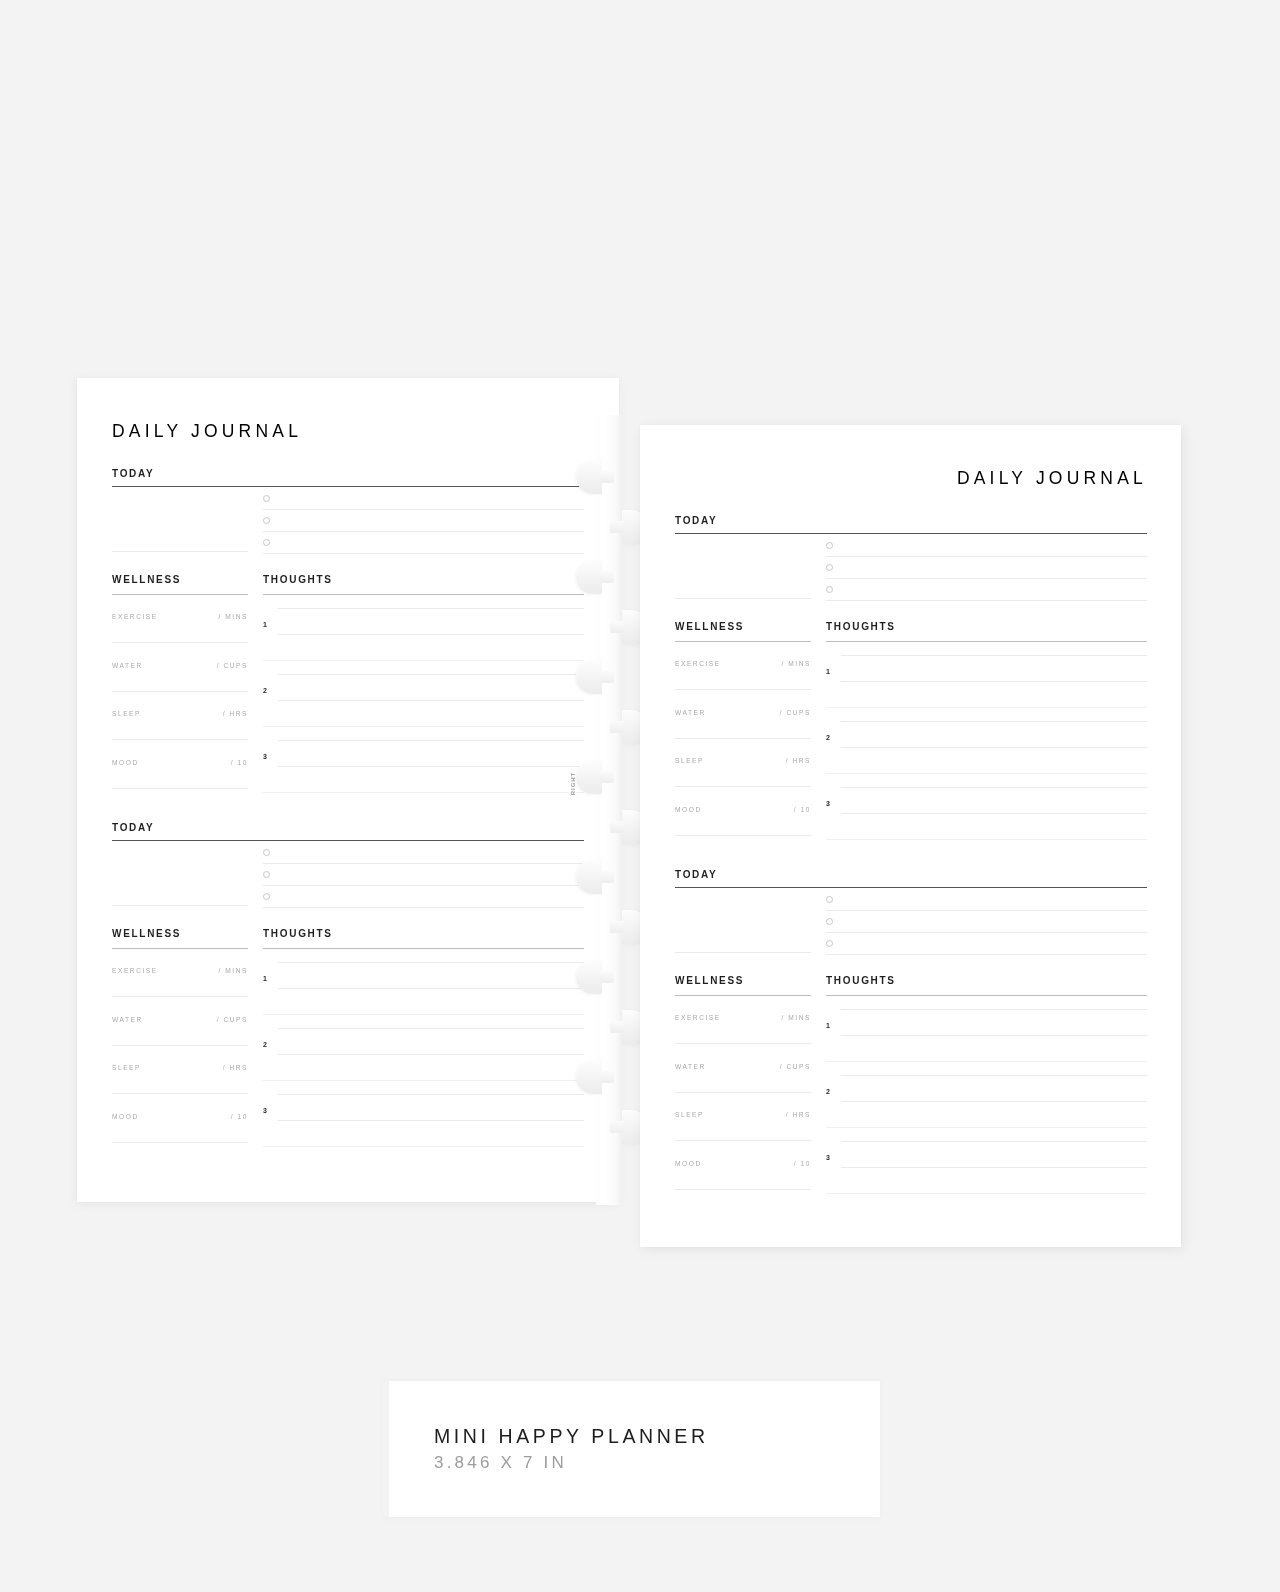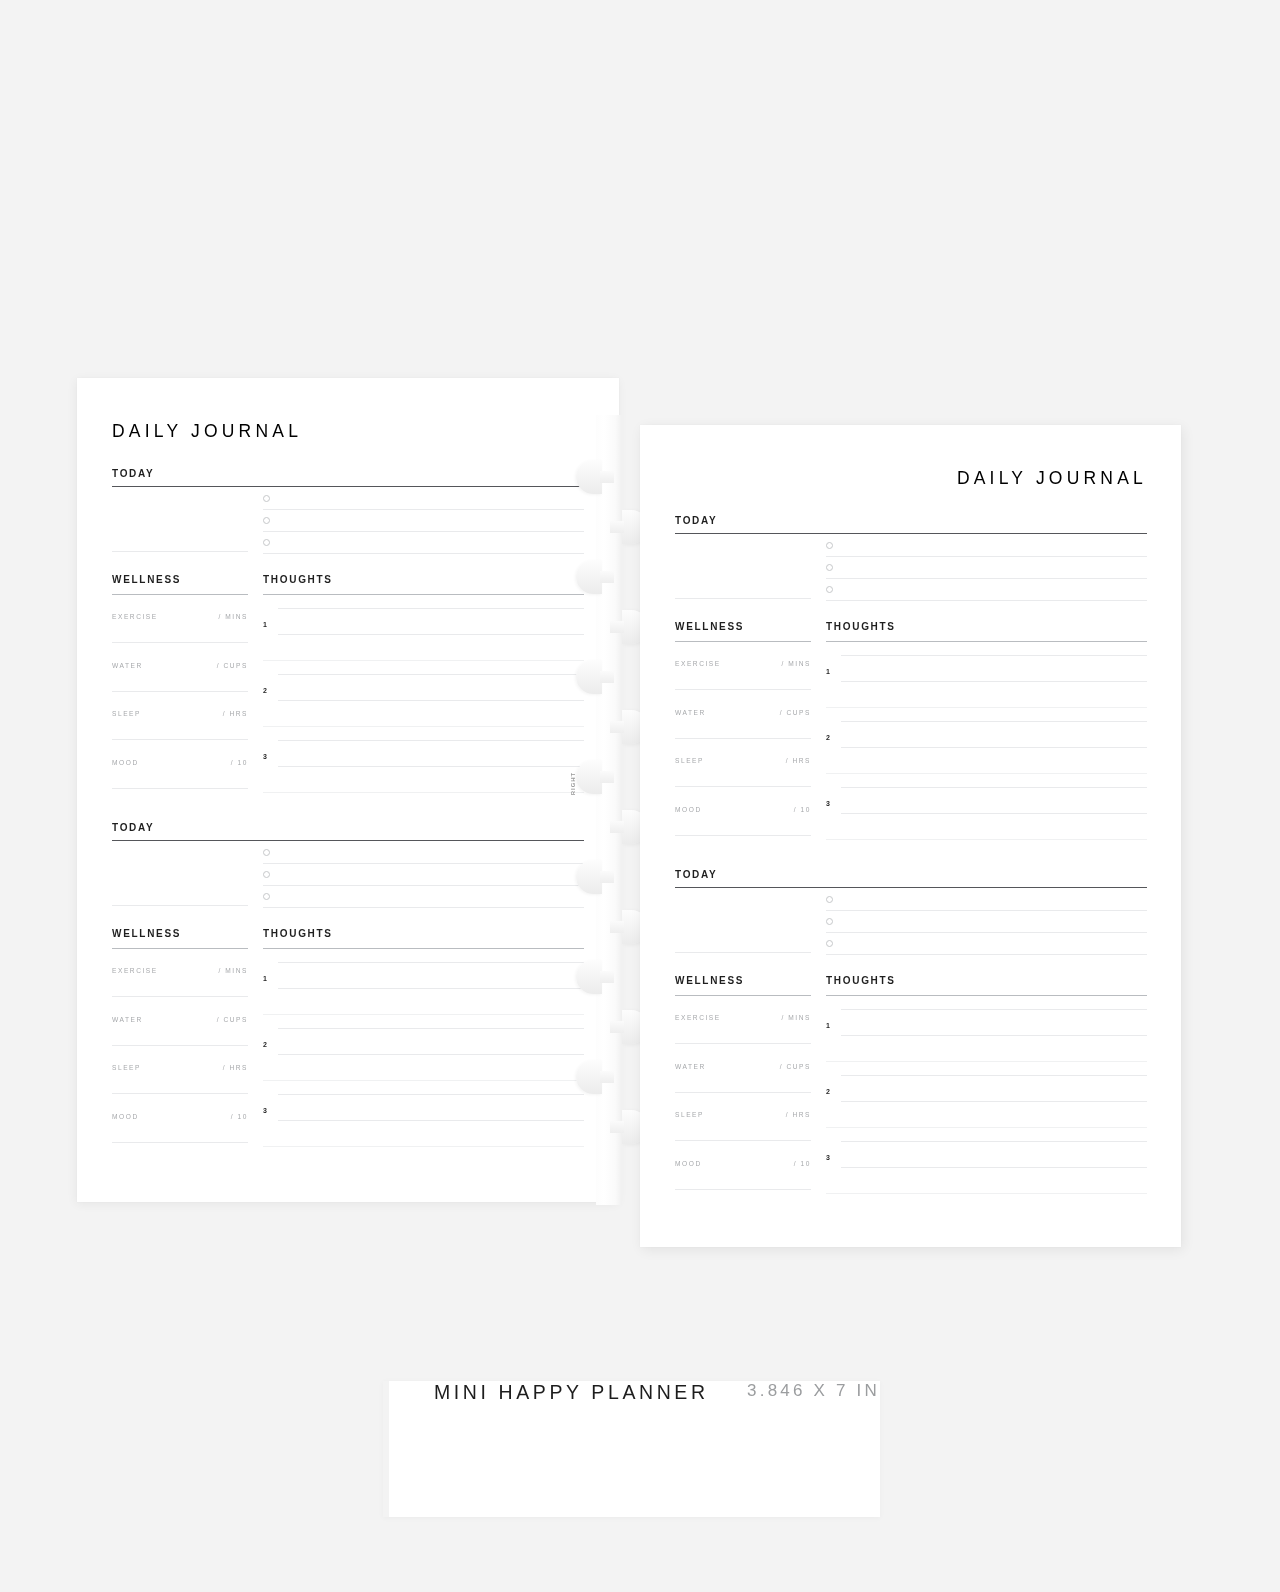--- a/index.html
+++ b/index.html
@@ -207,21 +207,22 @@
     font-size: 31px;
     letter-spacing: 3.5px;
     color: #1d1d1d;
     font-weight: 400;
   }
   .brand-gap { width: 6px; background: #f3f3f3; }
   .brand-text {
     flex: 1;
     background: #ffffff;
     display: flex;
-    justify-content: space-between;
+    flex-direction: column;
+    justify-content: center;
     padding-left: 45px;
   }
   .brand-name {
     font-size: 19.5px;
     letter-spacing: 3.6px;
     color: #1d1d1d;
     font-weight: 400;
     margin-bottom: 5px;
   }
   .brand-size {

